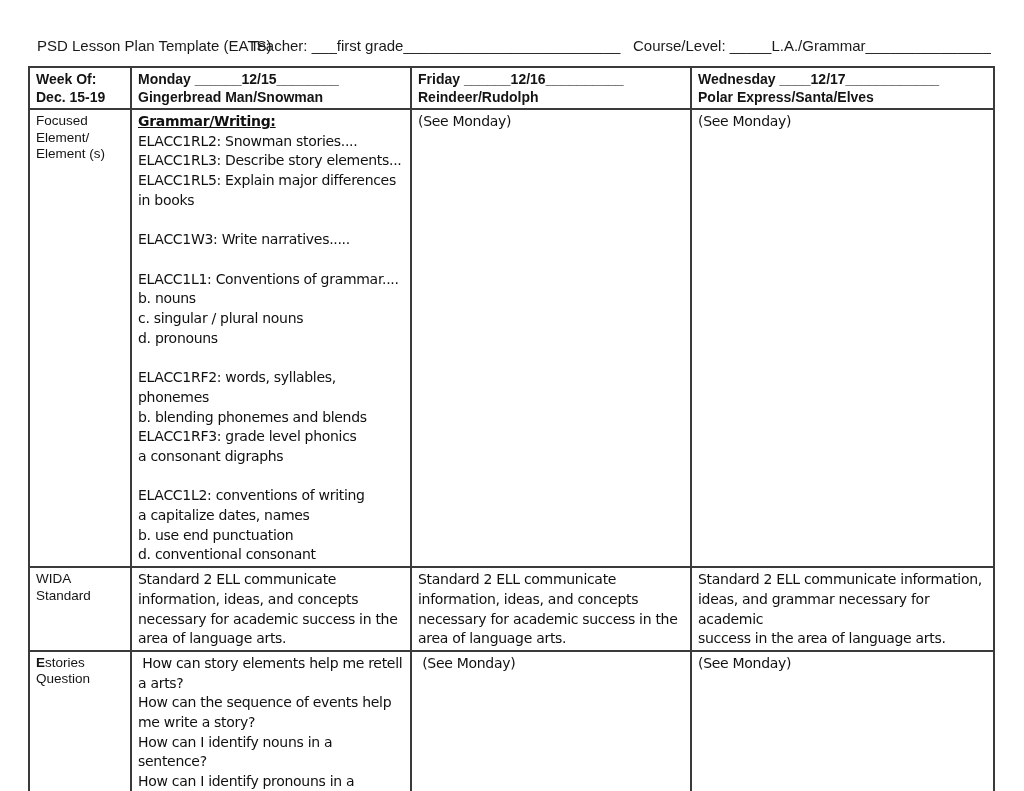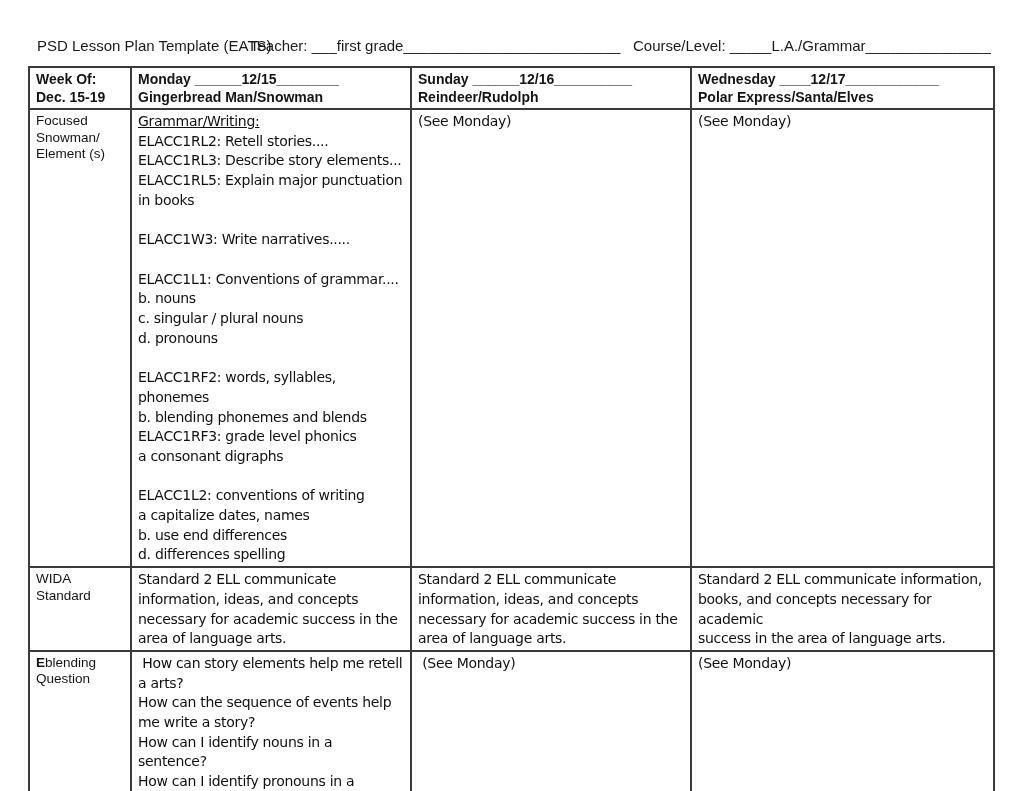--- a/index.html
+++ b/index.html
@@ -34,21 +34,21 @@
   .label-bold { font-weight:normal; }
   .bold { font-weight:bold; }
 
   .comic {
     font-family:"DejaVu Sans", sans-serif;
     font-size:14px; line-height:19.7px; letter-spacing:-0.3px;
     padding:2px 5px 1px 6px;
     color:#101010;
   }
   .comic .cline { min-height:19.7px; white-space:pre-wrap; }
-  .comic .heading { font-weight:normal; text-decoration:underline; }
+  .comic .heading { font-weight:bold; text-decoration:underline; }
 </style>
 </head>
 <body>
 
 <div class="topline" id="doc-title">PSD Lesson Plan Template (EATS)</div>
 <div class="topline" id="teacher-line">Teacher: ___first grade__________________________</div>
 <div class="topline" id="course-line">Course/Level: _____L.A./Grammar_______________</div>
 
 <table class="lesson">
   <colgroup>
@@ -62,59 +62,59 @@
       <tr style="height:41px">
     <td class="hdr">
           <div class="cline">Week Of:</div>
           <div class="cline">Dec. 15-19</div>
         </td>
     <td class="hdr">
           <div class="cline">Monday ______12/15________</div>
           <div class="cline">Gingerbread Man/Snowman</div>
         </td>
     <td class="hdr">
-          <div class="cline">Sunday ______12/16__________</div>
+          <div class="cline">Friday ______12/16__________</div>
           <div class="cline">Reindeer/Rudolph</div>
         </td>
     <td class="hdr">
           <div class="cline">Wednesday ____12/17____________</div>
           <div class="cline">Polar Express/Santa/Elves</div>
         </td>
   </tr>
 
   <tr style="height:434px">
     <td class="label">
           <div class="cline">Focused</div>
-          <div class="cline">Snowman/</div>
+          <div class="cline">Element/</div>
           <div class="cline">Element (s)</div>
         </td>
     <td class="comic">
       <div class="cline heading">Grammar/Writing:</div>
       <div>
-            <div class="cline">ELACC1RL2: Retell stories....</div>
+            <div class="cline">ELACC1RL2: Snowman stories....</div>
             <div class="cline">ELACC1RL3: Describe story elements...</div>
-            <div class="cline">ELACC1RL5: Explain major punctuation</div>
+            <div class="cline">ELACC1RL5: Explain major differences</div>
             <div class="cline">in books</div>
             <div class="cline"></div>
             <div class="cline">ELACC1W3: Write narratives.....</div>
             <div class="cline"></div>
             <div class="cline">ELACC1L1: Conventions of grammar....</div>
             <div class="cline">b. nouns</div>
             <div class="cline">c. singular / plural nouns</div>
             <div class="cline">d. pronouns</div>
             <div class="cline"></div>
             <div class="cline">ELACC1RF2: words, syllables, phonemes</div>
             <div class="cline">b. blending phonemes and blends</div>
             <div class="cline">ELACC1RF3: grade level phonics</div>
             <div class="cline">a consonant digraphs</div>
             <div class="cline"></div>
             <div class="cline">ELACC1L2: conventions of writing</div>
             <div class="cline">a capitalize dates, names</div>
-            <div class="cline">b. use end differences</div>
-            <div class="cline">d. differences spelling</div>
+            <div class="cline">b. use end punctuation</div>
+            <div class="cline">d. conventional consonant</div>
           </div>
     </td>
     <td class="comic">
       <div class="cline">(See Monday)</div>
     </td>
     <td class="comic">
       <div class="cline">(See Monday)</div>
     </td>
   </tr>
 
@@ -130,28 +130,28 @@
           <div class="cline">area of language arts.</div>
         </td>
     <td class="comic">
           <div class="cline">Standard 2 ELL communicate</div>
           <div class="cline">information, ideas, and concepts</div>
           <div class="cline">necessary for academic success in the</div>
           <div class="cline">area of language arts.</div>
         </td>
     <td class="comic">
           <div class="cline">Standard 2 ELL communicate information,</div>
-          <div class="cline">books, and concepts necessary for academic</div>
+          <div class="cline">ideas, and grammar necessary for academic</div>
           <div class="cline">success in the area of language arts.</div>
         </td>
   </tr>
 
   <tr style="height:140px">
     <td class="label">
-      <div class="cline"><span class="bold">E</span><span>blending</span></div>
+      <div class="cline"><span class="bold">E</span><span>stories</span></div>
       <div class="cline">Question</div>
     </td>
     <td class="comic">
           <div class="cline"> How can story elements help me retell</div>
           <div class="cline">a arts?</div>
           <div class="cline">How can the sequence of events help</div>
           <div class="cline">me write a story?</div>
           <div class="cline">How can I identify nouns in a sentence?</div>
           <div class="cline">How can I identify pronouns in a</div>
         </td>

